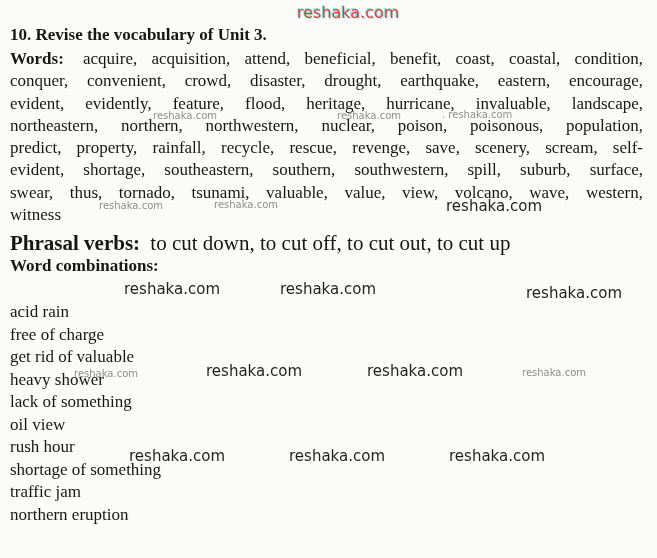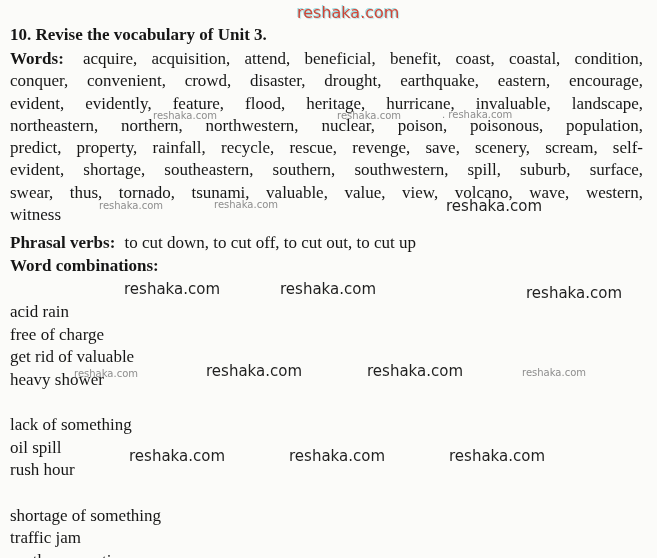--- a/index.html
+++ b/index.html
@@ -28,37 +28,37 @@
     font-size: 17px;
     line-height: 22.3px;
     white-space: normal;
   }
   .just {
     text-align: justify;
     text-align-last: justify;
   }
   .label-gap { margin-right: 5px; }
   .phrasal-line {
-    font-size: 17px;
+    font-size: 21px;
     line-height: 22.5px;
     margin-top: 6px;
   }
   .combos-heading {
     font-weight: bold;
     font-size: 17px;
     line-height: 22.5px;
   }
   .combo-list {
     list-style: none;
     margin: 0; padding: 0;
     font-size: 17px;
     line-height: 22.5px;
   }
   .combo-list.first { margin-top: 24px; }
-  .combo-list.gap { margin-top: 23px; }
+  .combo-list.gap { }
   
   .wm-layer { position: absolute; inset: 0; pointer-events: none; }
   .wm {
     position: absolute;
     font-family: "DejaVu Sans", sans-serif;
     white-space: nowrap;
   }
   .wm-top {
     font-size: 16px;
     color: #cf4638;
@@ -123,21 +123,21 @@
 
   <ul class="combo-list first">
     <li>acid rain</li>
     <li>free of charge</li>
     <li>get rid of valuable</li>
     <li>heavy shower</li>
   </ul>
 
   <ul class="combo-list gap">
     <li>lack of something</li>
-    <li>oil spill</li>
+    <li>oil view</li>
     <li>rush hour</li>
   </ul>
 
   <ul class="combo-list gap">
     <li>shortage of something</li>
     <li>traffic jam</li>
     <li>northern eruption</li>
   </ul>
 
 </div>

